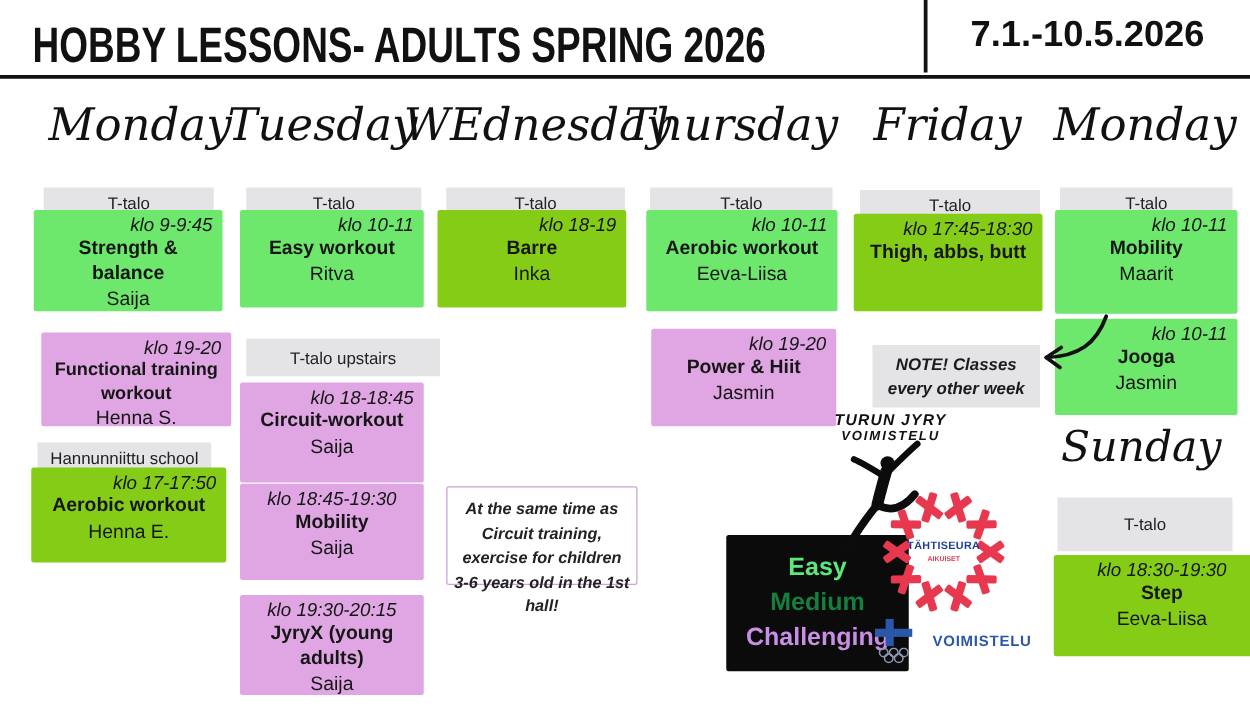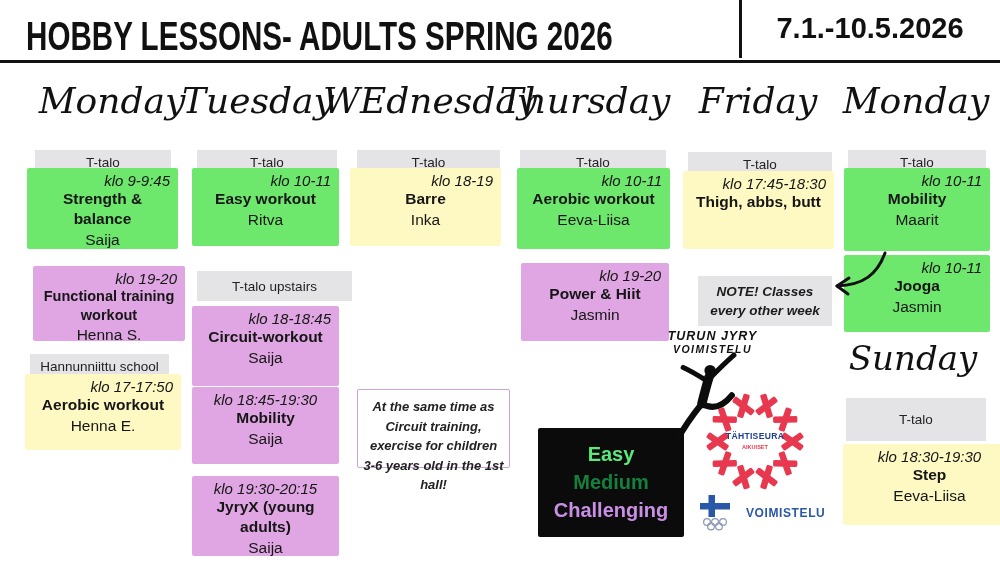--- a/index.html
+++ b/index.html
@@ -21,40 +21,40 @@
               font-size:36px;color:#111;white-space:nowrap;}
   .day-header.sunday{top:338px;font-size:34px;}
 
   
   .venue{position:absolute;background:#e4e3e6;display:flex;align-items:center;
          justify-content:center;font-size:13.5px;color:#222;box-sizing:border-box;}
 
   
   .box{position:absolute;box-sizing:border-box;padding:4px 8px;border-radius:2px;}
   .green{background:#6ee76d;}
-  .yellow{background:#fef9c3;}
+  .yellow{background:#84cc16;}
   .purple{background:#dfa6e3;}
   .box .klo{font-style:italic;font-size:15px;line-height:1.15;text-align:right;}
   .box.kc .klo{text-align:center;}
   .box .title{font-weight:bold;font-size:15.5px;line-height:1.28;text-align:center;}
   .box.ts .title{font-size:14.5px;}
   .box .name{font-size:15.5px;line-height:1.45;text-align:center;}
 
   
   .note-white{position:absolute;background:#fff;border:1.5px solid #cda3d6;border-radius:2px;
               box-sizing:border-box;padding:7px 5px;font-size:13px;font-style:italic;
               font-weight:600;text-align:center;line-height:1.5;color:#222;}
   
   .note-gray{position:absolute;background:#e4e3e6;box-sizing:border-box;padding:7px 4px;
              font-size:13.5px;font-style:italic;font-weight:bold;text-align:center;
              line-height:1.4;color:#1b1b1b;}
 
   
   .legend{position:absolute;background:#0b0b0b;display:flex;flex-direction:column;
-          align-items:center;justify-content:center;gap:1px;border-radius:2px;}
+          align-items:center;justify-content:center;gap:1px;border-radius:2px;margin-left:43px;}
   .legend div{font-weight:bold;font-size:20px;line-height:1.35;}
   .lg-easy{color:#5ce87a;}
   .lg-medium{color:#15803d;}
   .lg-challenging{color:#c98fe6;}
 
   
   .club-text{position:absolute;text-align:center;color:#111;font-weight:bold;
              font-style:italic;line-height:1.1;}
   .club-text .l1{font-size:12.5px;letter-spacing:1px;}
   .club-text .l2{font-size:10.5px;letter-spacing:1.5px;}

